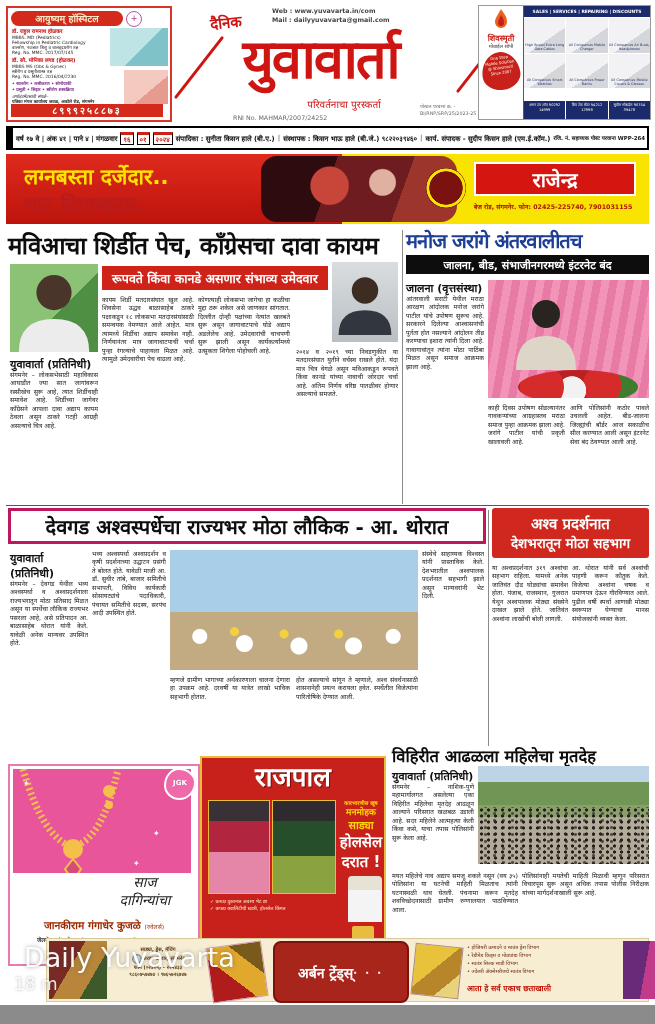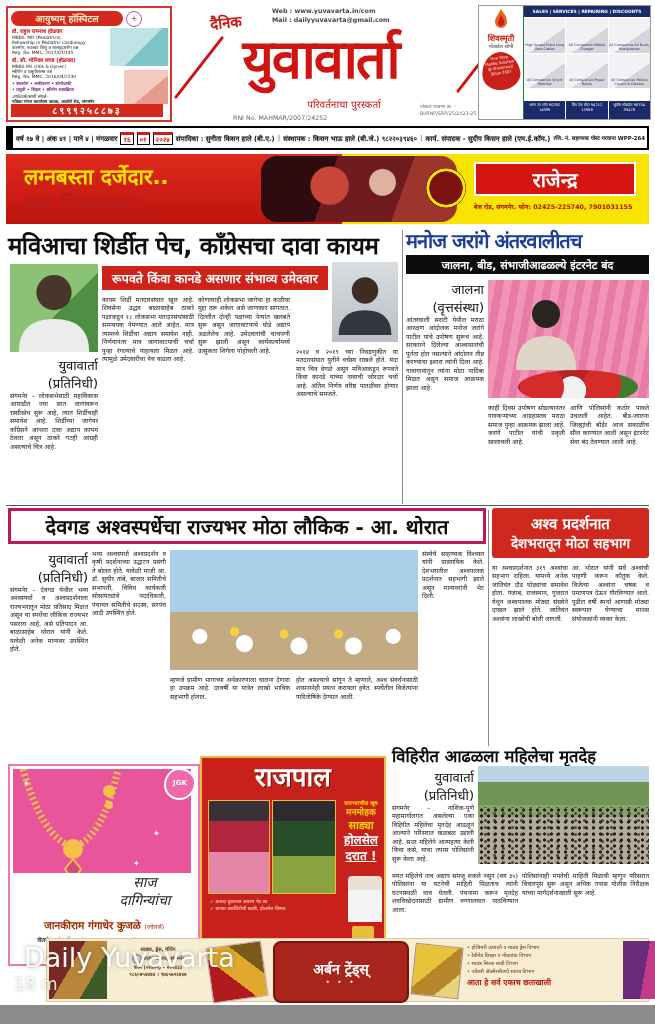--- a/index.html
+++ b/index.html
@@ -1,20 +1,20 @@
 <!DOCTYPE html>
 <html><head>
 <meta charset="utf-8">
 <style>
   html,body{margin:0;padding:0;}
   body{width:655px;height:1024px;position:relative;background:#ffffff;
        font-family:"DejaVu Sans","Liberation Sans",sans-serif;overflow:hidden;}
   .abs{position:absolute;}
   .bt{font-size:6.3px;line-height:1.34;text-align:justify;color:#1c1c1c;overflow:hidden;word-break:break-word;}
-  .byline{font-size:13px;font-weight:normal;text-align:right;color:#111;}
+  .byline{font-size:11px;font-weight:bold;text-align:left;color:#111;}
   .center{display:flex;align-items:center;justify-content:center;text-align:center;}
   .sil{display:block;margin:auto;}
 
   
   .hosp{left:6px;top:6px;width:162px;height:112px;border:2px solid #d8342a;background:#fff;}
   .hosp-title{position:absolute;left:3px;top:3px;width:112px;height:15px;background:#d32a1c;color:#ffe9c8;
               font-size:9.5px;font-weight:bold;border-radius:8px;}
   .hosp-logo{position:absolute;left:118px;top:3px;width:14px;height:14px;border-radius:50%;background:#fff;
              border:1px solid #b59;color:#a23a8a;font-size:8px;text-align:center;line-height:13px;}
   .hosp-line{position:absolute;left:4px;width:92px;color:#222;font-size:4.4px;line-height:1.25;}
@@ -138,45 +138,45 @@
   .rajpal-title{position:absolute;left:0;top:0;width:100%;text-align:center;color:#fff;font-size:26px;
                 font-weight:bold;font-family:"DejaVu Serif",serif;text-shadow:1px 1px 0 #6e0b08;}
   .saree1{position:absolute;left:6px;top:42px;width:60px;height:92px;border:1px solid #e8bd3e;
           background:linear-gradient(#3a3136 0 22%,#b2253f 22% 55%,#e585a8 55% 100%);}
   .saree2{position:absolute;left:70px;top:42px;width:62px;height:92px;border:1px solid #e8bd3e;
           background:linear-gradient(#2e2a2e 0 22%,#274e2a 22% 60%,#8aa23f 60% 100%);}
   .rajpal-col{position:absolute;left:136px;top:42px;width:46px;text-align:center;line-height:1.3;}
   .rp-y1{color:#ffd400;font-size:5.4px;font-weight:bold;}
   .rp-y2{color:#ffd400;font-size:9px;font-weight:bold;}
   .rp-y3{color:#ffd400;font-size:11px;font-weight:bold;}
-  .rp-w{color:#fff;font-size:12px;font-weight:bold;text-decoration:underline;}
+  .rp-w{color:#fff;font-size:15px;font-weight:bold;}
   .rp-man{position:absolute;left:146px;top:118px;width:34px;height:46px;
           background:linear-gradient(#e8e2d4 0 30%,#f4f4f4 30% 100%);border-radius:4px 4px 0 0;}
   .rp-notes{position:absolute;left:8px;top:140px;width:132px;color:#ffe9c8;font-size:4.8px;line-height:1.5;}
   .rp-bag{position:absolute;left:150px;top:168px;width:22px;height:18px;background:#e8bd3e;border-radius:2px;}
   .rp-contact{position:absolute;left:3px;bottom:3px;width:178px;text-align:center;color:#ffe;font-size:4.8px;}
 
   .urban{left:46px;top:938px;width:603px;height:64px;background:#f6edd2;border:1px solid #d8c89a;box-sizing:border-box;}
   .ur-photoL{position:absolute;left:2px;top:2px;width:58px;height:58px;
              background:linear-gradient(120deg,#7a2a24 0 40%,#b8863a 40% 70%,#3f5a2a 70% 100%);}
   .ur-contact{position:absolute;left:64px;top:7px;width:94px;text-align:center;color:#5a3a16;
               font-size:5px;font-weight:bold;line-height:1.5;}
   .globe{display:inline-block;width:8px;height:8px;border-radius:50%;border:1px solid #8a8a8a;
          background:radial-gradient(circle,#cfe2ee 0 60%,#9ab8cc 60% 100%);vertical-align:middle;}
   .ur-sarees{position:absolute;left:162px;top:5px;width:54px;height:54px;
              background:linear-gradient(45deg,#b01c1c 0 40%,#e0a82c 40% 70%,#7a5a1a 70% 100%);
              transform:rotate(-8deg);border:1px solid #c9a;}
   .ur-badge{position:absolute;left:226px;top:2px;width:132px;height:58px;background:#a8251c;
             border:2px solid #7c120c;border-radius:8px;color:#fff;font-size:14px;font-weight:bold;
-            flex-direction:column;}
+            flex-direction:row;}
   .ur-gold{position:absolute;left:366px;top:6px;width:46px;height:50px;
            background:linear-gradient(135deg,#e8c23a 0 45%,#b8862a 45% 75%,#e8d27a 75% 100%);
            transform:rotate(6deg);border:1px solid #a88;}
   .ur-bullets{position:absolute;left:420px;top:4px;width:152px;color:#6b2412;font-size:5px;line-height:1.6;}
-  .ur-tag{color:#c01508;font-weight:bold;font-size:7.8px;margin-top:2px;}
+  .ur-tag{color:#c01508;font-weight:bold;font-size:7.8px;margin-top:8px;}
   .ur-photoR{position:absolute;left:576px;top:2px;width:50px;height:58px;
              background:linear-gradient(100deg,#6a2a7a 0 45%,#c23a8a 45% 100%);}
 
   .watermark{left:24px;top:942px;font-size:27px;color:rgba(255,255,255,0.96);
              text-shadow:0 0 4px rgba(60,60,60,0.45);}
   .timeago{left:14px;top:974px;font-size:17px;color:rgba(255,255,255,0.88);
            text-shadow:0 0 3px rgba(60,60,60,0.4);}
   .graybar{left:0;top:1005px;width:655px;height:19px;background:#8b8b8b;}
 </style>
 </head>
@@ -306,21 +306,21 @@
   <div class="byline">युवावार्ता (प्रतिनिधी)</div>
   <div class="bt" style="height:136px;">संगमनेर – लोकसभेसाठी महाविकास आघाडीत ज्या सात जागांवरून रस्सीखेच सुरू आहे, त्यात शिर्डीचाही समावेश आहे. शिर्डीच्या जागेवर काँग्रेसने आपला दावा अद्याप कायम ठेवला असून ठाकरे गटही आग्रही असल्याचे चित्र आहे.</div>
 </div>
 <div class="abs bt" style="left:102px;top:296px;width:92px;height:206px;">कायम शिर्डी मतदारसंघात खुल आहे. शिवसेना उद्धव बाळासाहेब ठाकरे पक्षाकडून १८ लोकसभा मतदारसंघांसाठी समन्वयक नेमण्यात आले आहेत. मात्र त्यामध्ये शिर्डीचा अद्याप समावेश नाही. निर्णयानंतर मात्र जागावाटपाची चर्चा पुन्हा रंगल्याचे पाहायला मिळत आहे. त्यामुळे उमेदवारीचा पेच वाढला आहे.</div>
 <div class="abs bt" style="left:198px;top:296px;width:92px;height:206px;">कोणत्याही लोकसभा जागेचा हा कळीचा मुद्दा ठरू शकेल असे जाणकार सांगतात. दिल्लीत दोन्ही पक्षांच्या नेत्यांत खलबते सुरू असून जागावाटपाचे घोडे अद्याप अडलेलेच आहे. उमेदवारांची चाचपणी सुरू झाली असून कार्यकर्त्यांमध्ये उत्सुकता शिगेला पोहोचली आहे.</div>
 <div class="abs bt" style="left:296px;top:348px;width:102px;height:154px;">२०१४ व २०१९ च्या निवडणुकीत या मतदारसंघात युतीने वर्चस्व राखले होते. यंदा मात्र चित्र वेगळे असून मविआकडून रूपवते किंवा कानडे यांच्या नावाची जोरदार चर्चा आहे. अंतिम निर्णय वरिष्ठ पातळीवर होणार असल्याचे समजते.</div>
 
 <div class="abs vline1"></div>
 
 <div class="abs hl-jar">मनोज जरांगे अंतरवालीतच</div>
-<div class="abs bar-jar center">जालना, बीड, संभाजीआढळल्ये इंटरनेट बंद</div>
+<div class="abs bar-jar center">जालना, बीड, संभाजीनगरमध्ये इंटरनेट बंद</div>
 <div class="abs" style="left:406px;top:280px;width:78px;height:222px;">
   <div class="byline">जालना (वृत्तसंस्था)</div>
   <div class="bt" style="height:212px;">आंतरवाली सराटी येथील मराठा आरक्षण आंदोलक मनोज जरांगे पाटील यांचे उपोषण सुरूच आहे. सरकारने दिलेल्या आश्वासनांची पूर्तता होत नसल्याने आंदोलन तीव्र करण्याचा इशारा त्यांनी दिला आहे. गावागावांतून त्यांना मोठा पाठिंबा मिळत असून समाज आक्रमक झाला आहे.</div>
 </div>
 <div class="abs ph-jar photo">
   <svg class="sil" style="margin-left:18px;" width="80" height="100" viewBox="0 0 40 40">
     <circle cx="20" cy="12" r="7" fill="#2a241f"></circle>
     <path d="M5 40 Q5 23 20 23 Q35 23 35 40 Z" fill="#ddd6c8"></path>
   </svg>
   <div class="garland"></div>

